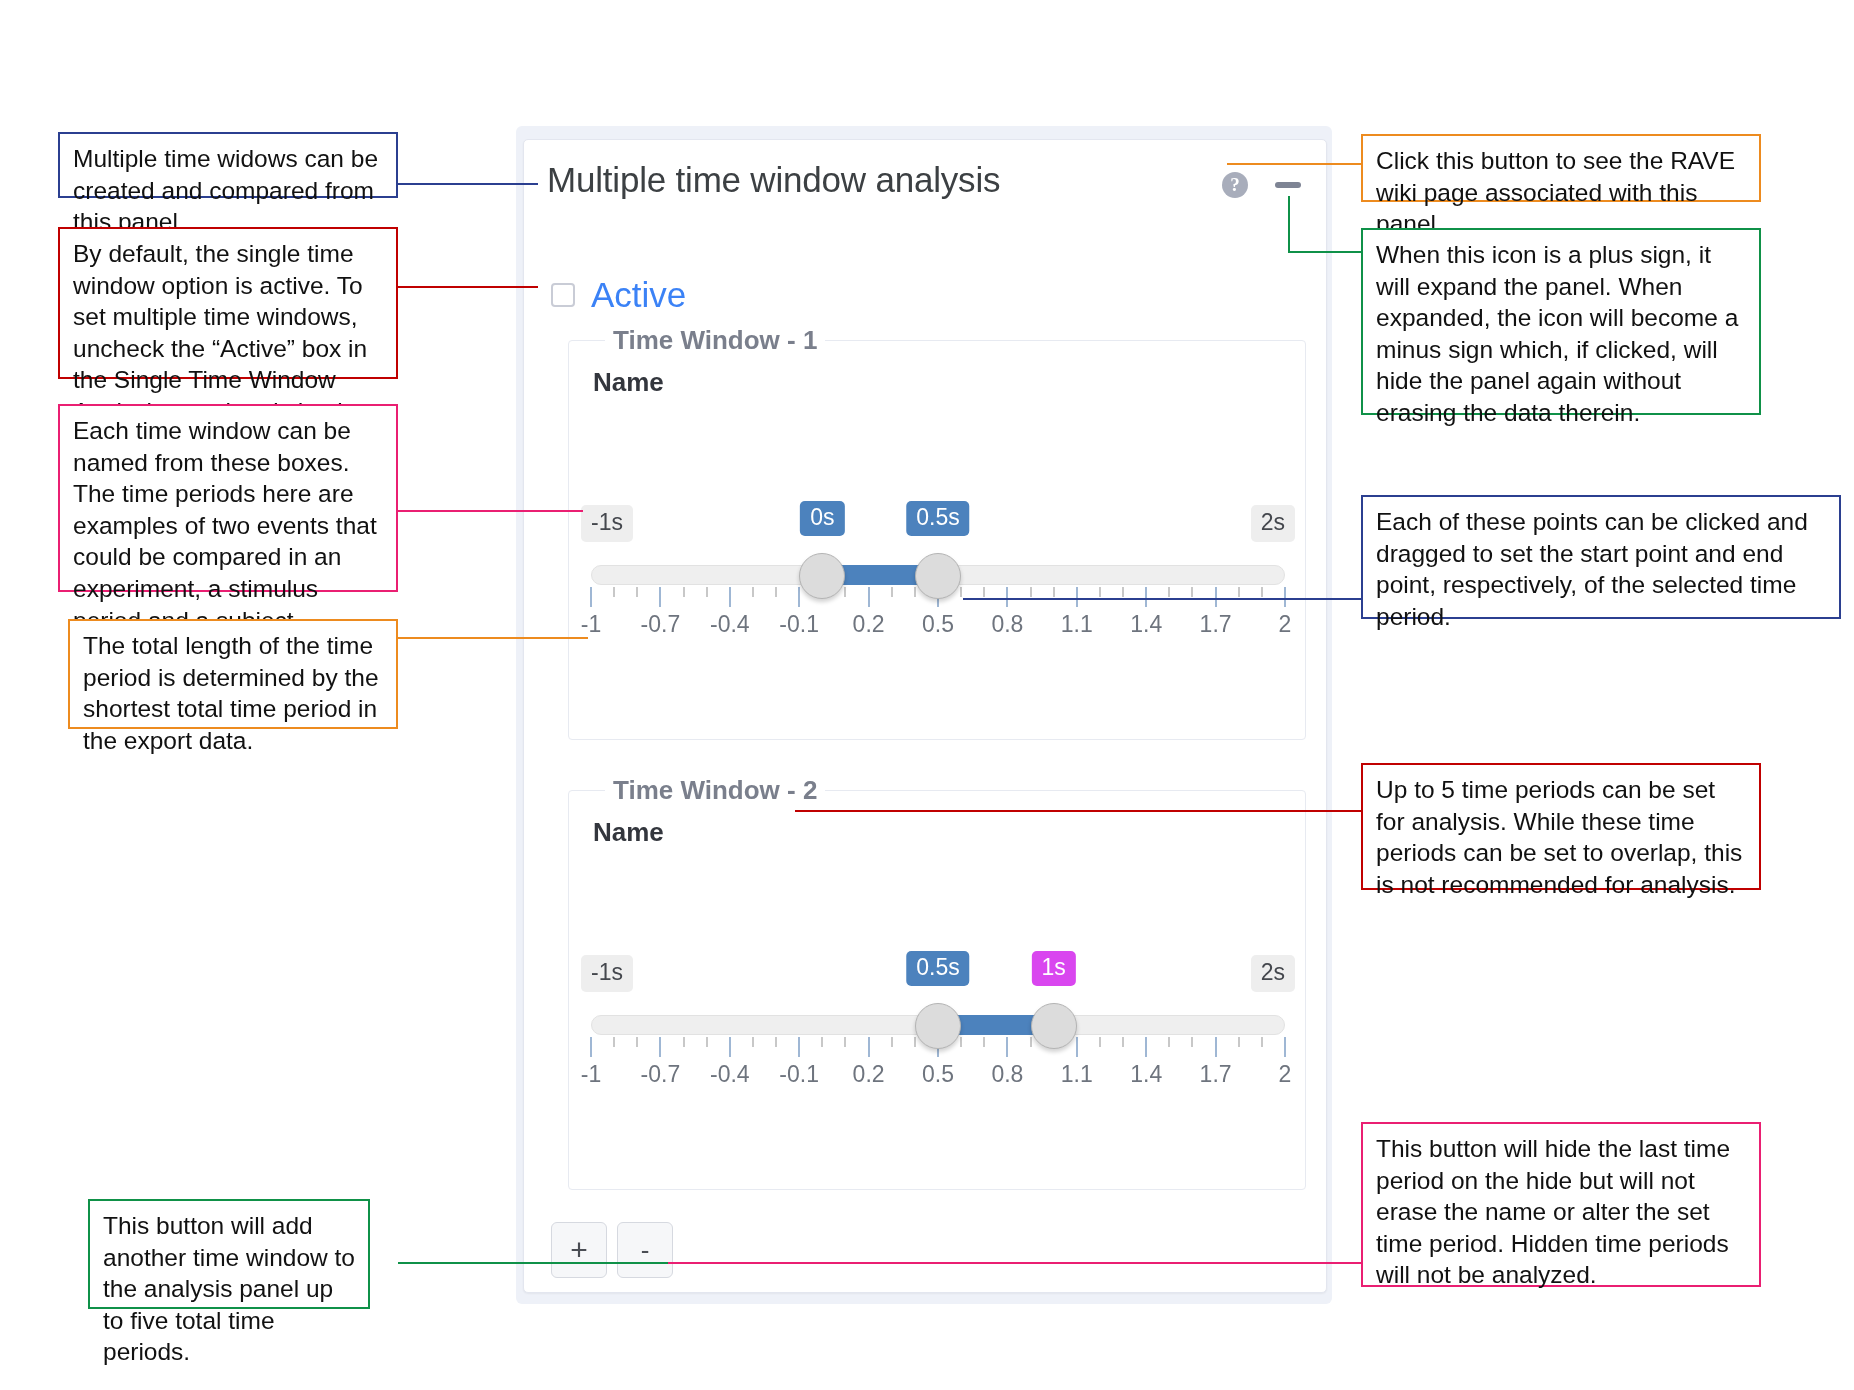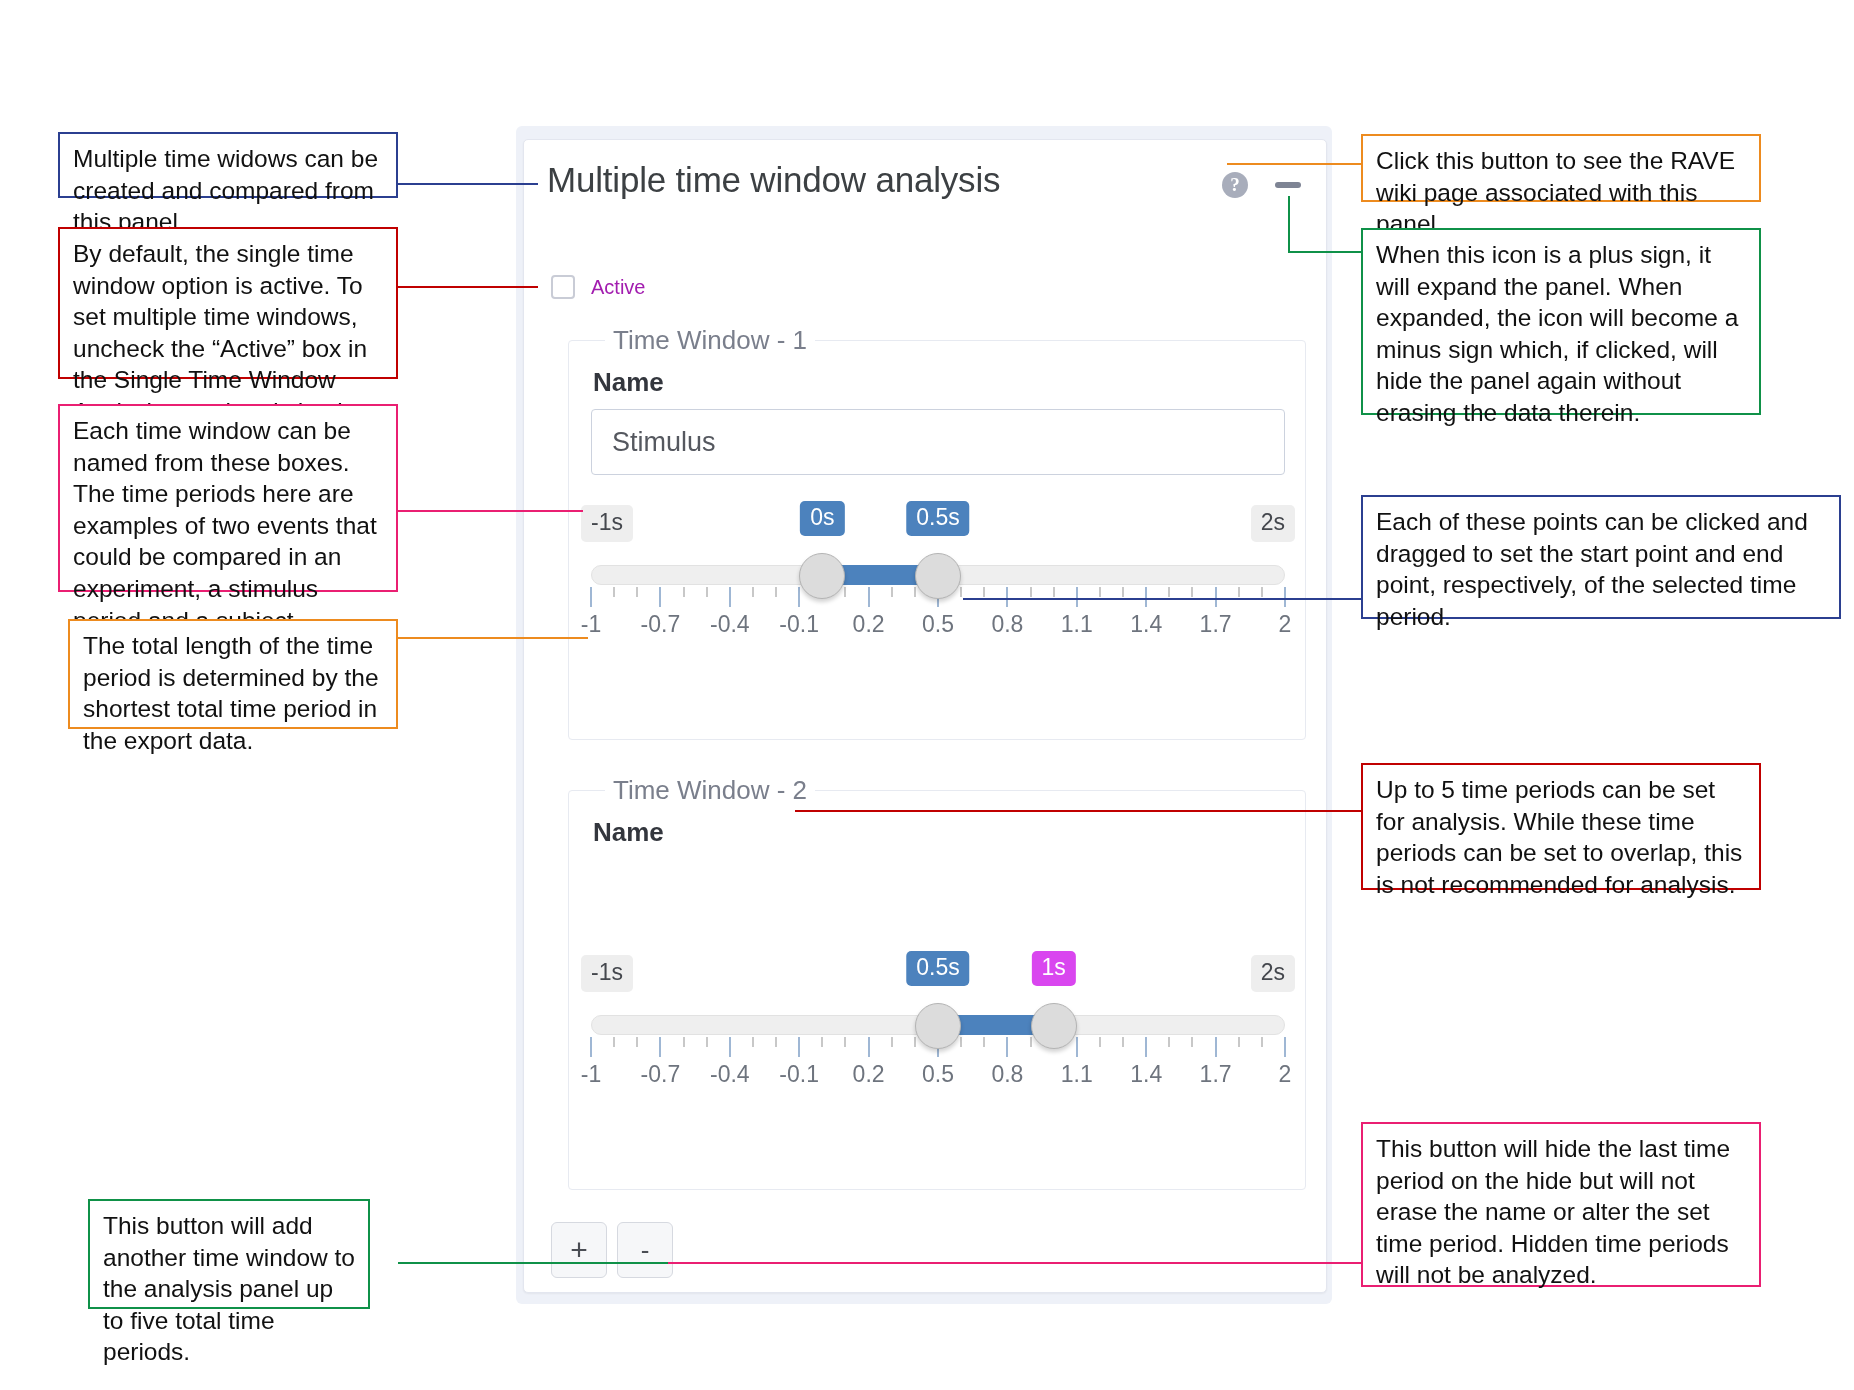--- a/index.html
+++ b/index.html
@@ -89,22 +89,22 @@
   .checkbox-box {
     width: 24px;
     height: 24px;
     border: 2px solid #c9ccd6;
     border-radius: 4px;
     background: #ffffff;
     cursor: pointer;
     box-sizing: border-box;
   }
   .active-label {
-    font-size: 20px;
-    color: #a21caf;
+    font-size: 35px;
+    color: #3b82f6;
   }
 
   
   .tw-fieldset {
     position: absolute;
     left: 566px;
     width: 738px;
     border: 1px solid #e7eaf1;
     border-radius: 4px;
     box-sizing: border-box;
@@ -115,20 +115,21 @@
 
   .tw-legend {
     position: absolute;
     top: -16px;
     left: 36px;
     background: #ffffff;
     padding: 0 8px;
     font-size: 26px;
     color: #7a7f8c;
     white-space: nowrap;
+    font-weight: bold;
   }
 
   .name-label {
     position: absolute;
     left: 24px;
     top: 26px;
     font-size: 26px;
     font-weight: bold;
     color: #33363d;
   }
@@ -305,21 +306,20 @@
 <div class="collapse-icon"></div>
 
 <div class="active-row">
   <div class="checkbox-box"></div>
   <div class="active-label">Active</div>
 </div>
 
 <fieldset class="tw-fieldset" id="tw1">
   <div class="tw-legend">Time Window - 1</div>
   <div class="name-label">Name</div>
-  <input class="name-input" type="text" value="Stimulus" style="">
   <div class="slider-wrap" id="sl1">
     <div class="edge-label left">-1s</div>
     <div class="edge-label right">2s</div>
     <div class="slider-track"></div>
     <div class="slider-range" style="left: 231.333px; width: 115.667px; background: rgb(76, 130, 189);"></div>
     <div class="ticks">
         <div class="tick-minor" style="left: 0px;"></div>
         <div class="tick-minor" style="left: 23.1333px;"></div>
         <div class="tick-minor" style="left: 46.2667px;"></div>
         <div class="tick-minor" style="left: 69.4px;"></div>

